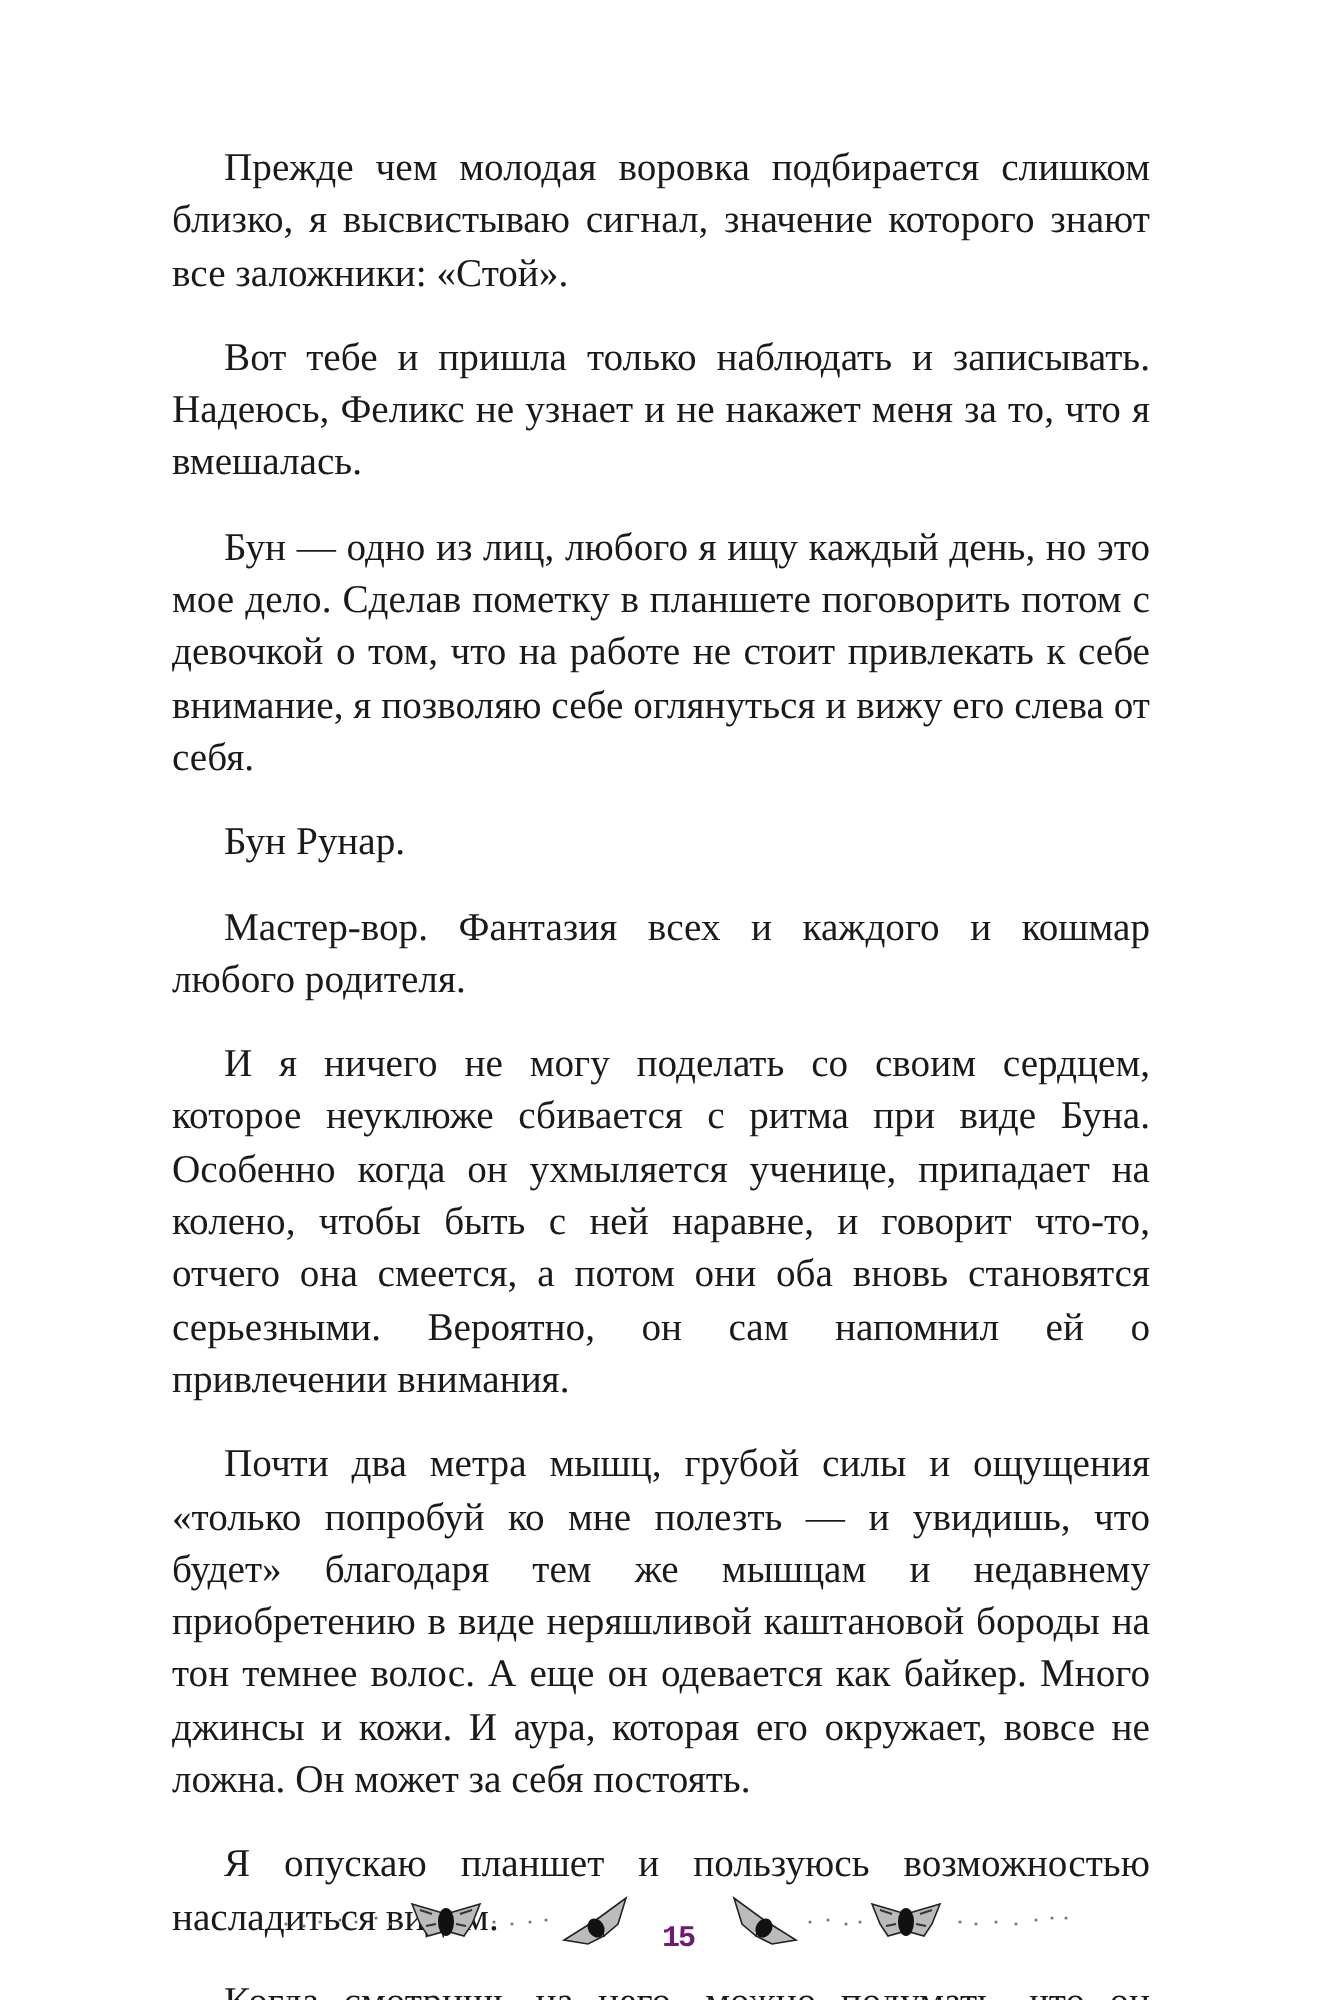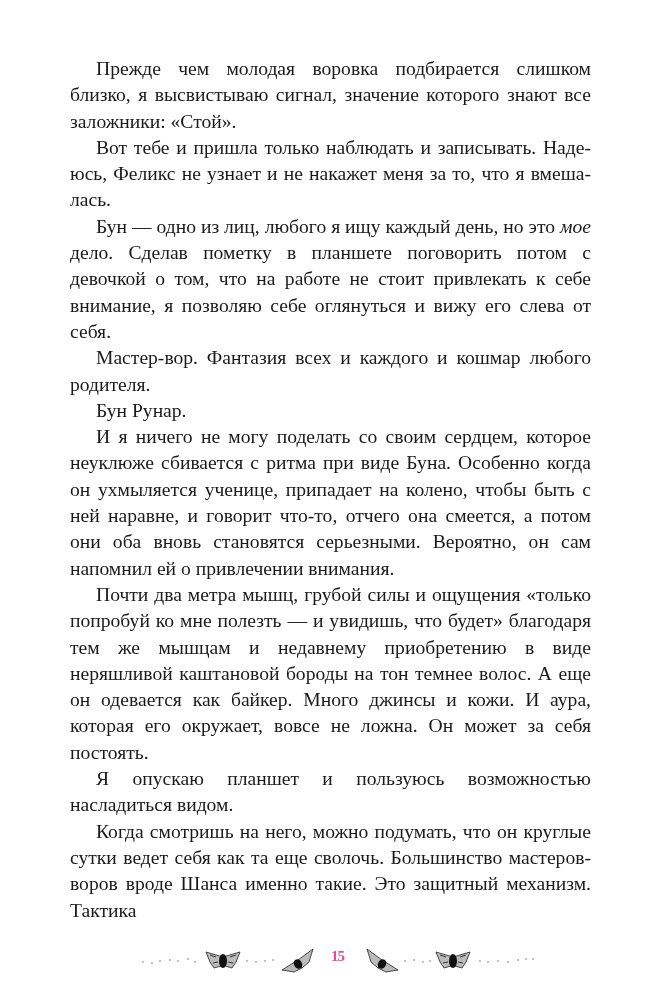--- a/index.html
+++ b/index.html
@@ -3,43 +3,43 @@
 <meta charset="utf-8">
 <style>
   html, body { margin: 0; padding: 0; background: #ffffff; }
   body { width: 663px; height: 1000px; position: relative; overflow: hidden; }
   .page {
     position: absolute; left: 70px; top: 56px; width: 521px;
     font-family: "Liberation Serif", "DejaVu Serif", serif;
     font-size: 19.6px; line-height: 26.3px; color: #1a1a1a;
     text-align: justify; hyphens: manual;
   }
-  .page p { margin: 0; text-indent: 26px; }
-  .page p .it { font-style: italic; }
+  .page p { margin: 16px; text-indent: 26px; }
+  .page p .it { }
   .footer {
     position: absolute; left: 140px; top: 944px; width: 400px; height: 40px;
   }
   .folio {
-    position: absolute; left: 191px; top: 4px;
-    font-family: Liberation Serif, serif;
-    font-size: 15px; font-weight: bold; color: #ec4899;
+    position: absolute; left: 191px; top: 17px;
+    font-family: Liberation Mono, monospace;
+    font-size: 15px; font-weight: bold; color: #701a75;
     letter-spacing: -1px;
   }
   .dots { position: absolute; top: 12px; height: 10px; }
   .fly { position: absolute; top: 4px; }
 </style>
 </head>
 <body>
 
 <div class="page">
   <p>Прежде чем молодая воровка подбирается слишком близко, я высвистываю сигнал, значение которого знают все заложники: «Стой».</p>
   <p>Вот тебе и пришла только наблюдать и записывать. Наде­юсь, Феликс не узнает и не накажет меня за то, что я вмеша­лась.</p>
   <p><span>Бун — одно из лиц, любого я ищу каждый день, но это </span><span class="it">мое</span><span> дело. Сделав пометку в планшете поговорить потом с девочкой о том, что на работе не стоит привлекать к себе внимание, я по­зволяю себе оглянуться и вижу его слева от себя.</span></p>
+  <p>Бун Рунар.</p>
   <p>Мастер-вор. Фантазия всех и каждого и кошмар любого ро­дителя.</p>
-  <p>Бун Рунар.</p>
   <p>И я ничего не могу поделать со своим сердцем, которое не­уклюже сбивается с ритма при виде Буна. Особенно когда он ухмыляется ученице, припадает на колено, чтобы быть с ней на­равне, и говорит что-то, отчего она смеется, а потом они оба вновь становятся серьезными. Вероятно, он сам напомнил ей о привлечении внимания.</p>
   <p>Почти два метра мышц, грубой силы и ощущения «только по­пробуй ко мне полезть — и увидишь, что будет» благодаря тем же мышцам и недавнему приобретению в виде неряшливой кашта­новой бороды на тон темнее волос. А еще он одевается как бай­кер. Много джинсы и кожи. И аура, которая его окружает, вовсе не ложна. Он может за себя постоять.</p>
   <p>Я опускаю планшет и пользуюсь возможностью насладиться видом.</p>
   <p>Когда смотришь на него, можно подумать, что он круглые сут­ки ведет себя как та еще сволочь. Большинство мастеров-воров вроде Шанса именно такие. Это защитный механизм. Тактика</p>
 </div>
 
 <div class="footer">
   <svg class="dots" style="left:0;width:60px" viewBox="0 0 60 10">
     <g fill="#777">
         <circle cx="3" cy="6" r="0.8"></circle>

